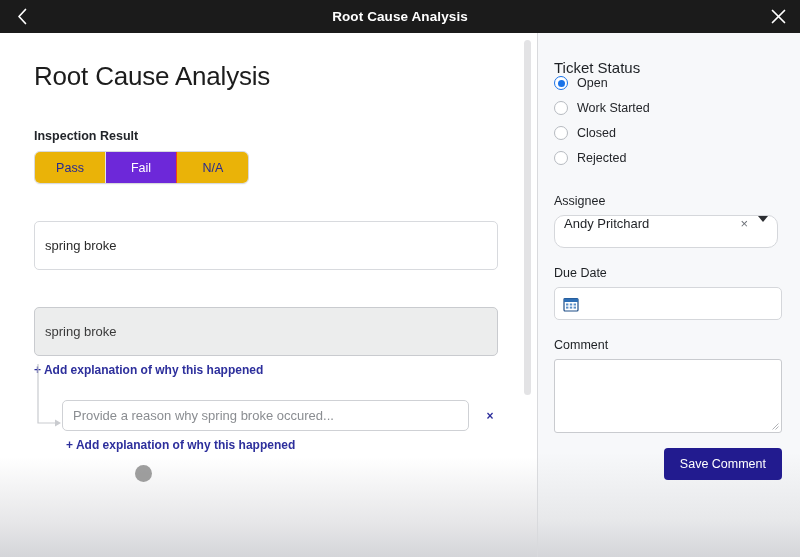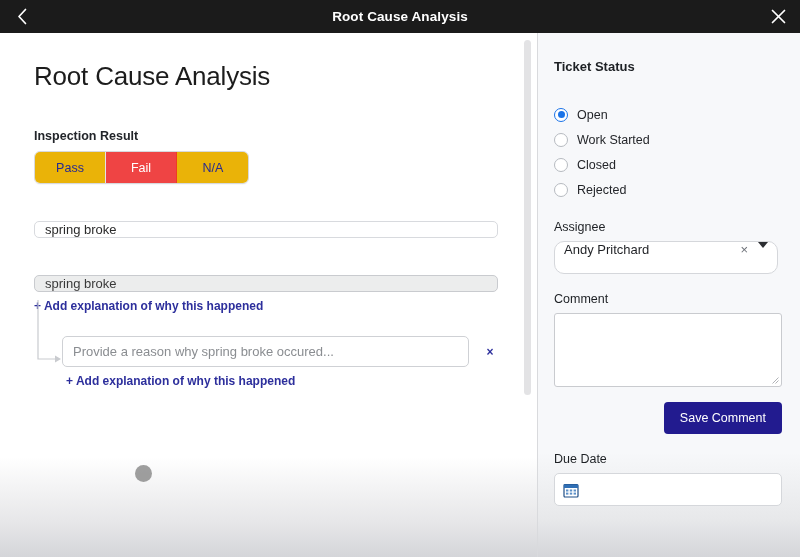--- a/index.html
+++ b/index.html
@@ -137,29 +137,29 @@
     justify-content: center;
     font-size: 12.5px;
     color: #262a91;
     background: #eab308;
     border-right: 1px solid #e2e4e8;
     cursor: pointer;
     padding: 0 12px;
   }
   .seg:last-child { border-right: none; padding-left: 13px; }
   .seg.active {
-    background: #ef4444;
+    background: #6d28d9;
     color: #ffffff;
     border-right-color: #ef3b24;
   }
 
   
   .text-input {
     width: 464px;
-    height: 17px;
+    height: 49px;
     border: 1px solid #d8dade;
     border-radius: 5px;
     background: #ffffff;
     display: flex;
     align-items: center;
     padding: 0 10px;
     font-size: 13px;
     color: #2b2b2b;
     cursor: text;
   }
@@ -223,28 +223,27 @@
     position: absolute;
     left: -26px;
     top: -36px;
     width: 26px;
     height: 68px;
     pointer-events: none;
   }
 
   
   .rp-heading {
-    font-size: 13px;
-    font-weight: bold;
+    font-size: 15px;
+    font-weight: normal;
     color: #1d2024;
-    margin-bottom: 28px;
+    margin-bottom: 0;
   }
   .radio-row {
     display: flex;
-    align-items: center;
     height: 25px;
     cursor: pointer;
   }
   .radio {
     width: 14px; height: 14px;
     border-radius: 50%;
     border: 1px solid #b6bac0;
     background: #ffffff;
     margin-right: 9px;
     position: relative;
@@ -445,46 +444,46 @@
           <span class="sel-clear">×</span>
           <span class="sel-caret">
             <svg width="10" height="6" viewBox="0 0 10 6">
                 <polygon points="0,0 10,0 5,6" fill="#2b2d31"></polygon>
               </svg>
           </span>
         </div>
       </div>
 
       <div class="rp-group">
-        <div class="rp-label">Comment</div>
-        <div class="comment-box">
-          <svg class="resize-handle" width="7" height="7" viewBox="0 0 7 7">
-            <line x1="6.5" y1="0.5" x2="0.5" y2="6.5" stroke="#b0b2b6" stroke-width="1"></line>
-            <line x1="6.5" y1="3.5" x2="3.5" y2="6.5" stroke="#b0b2b6" stroke-width="1"></line>
-          </svg>
-        </div>
-        <div class="save-row">
-          <button class="save-btn">Save Comment</button>
-        </div>
-      </div>
-
-      <div class="rp-group">
         <div class="rp-label">Due Date</div>
         <div class="date-box">
           <svg class="cal-icon" width="16" height="16" viewBox="0 0 16 16">
             <rect x="1" y="2.5" width="14" height="12.5" rx="1" fill="#ffffff" stroke="#1f4e87" stroke-width="1.2"></rect>
             <rect x="1" y="2.5" width="14" height="3.5" fill="#2f6fb5"></rect>
             <rect x="3" y="7.5" width="2.4" height="2" fill="#5b8fc7"></rect>
             <rect x="6.8" y="7.5" width="2.4" height="2" fill="#5b8fc7"></rect>
             <rect x="10.6" y="7.5" width="2.4" height="2" fill="#5b8fc7"></rect>
             <rect x="3" y="10.6" width="2.4" height="2" fill="#5b8fc7"></rect>
             <rect x="6.8" y="10.6" width="2.4" height="2" fill="#5b8fc7"></rect>
             <rect x="10.6" y="10.6" width="2.4" height="2" fill="#5b8fc7"></rect>
           </svg>
           <span></span>
         </div>
       </div>
 
+      <div class="rp-group">
+        <div class="rp-label">Comment</div>
+        <div class="comment-box">
+          <svg class="resize-handle" width="7" height="7" viewBox="0 0 7 7">
+            <line x1="6.5" y1="0.5" x2="0.5" y2="6.5" stroke="#b0b2b6" stroke-width="1"></line>
+            <line x1="6.5" y1="3.5" x2="3.5" y2="6.5" stroke="#b0b2b6" stroke-width="1"></line>
+          </svg>
+        </div>
+        <div class="save-row">
+          <button class="save-btn">Save Comment</button>
+        </div>
+      </div>
+
     </div>
   </div>
 
   <div class="cursor-dot" id="cursor" style="left: 135px; top: 465px;"></div>
 </div>
 
 </body></html>

